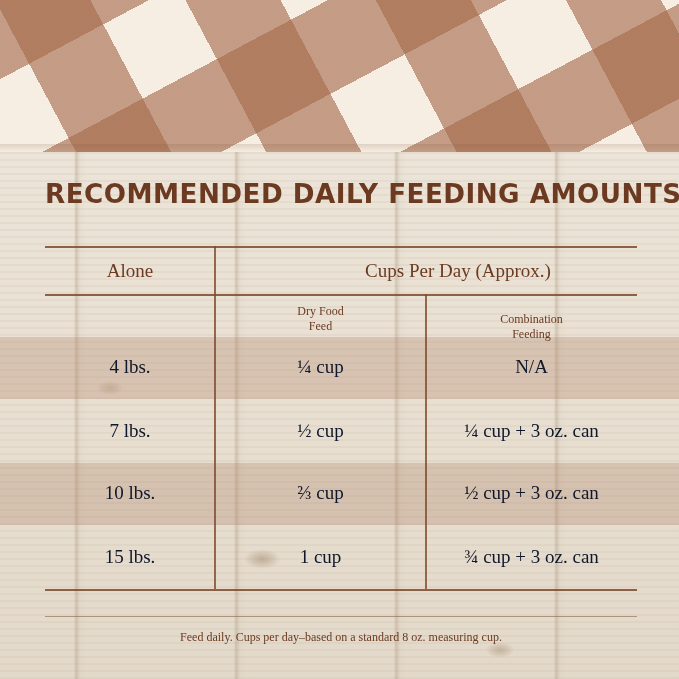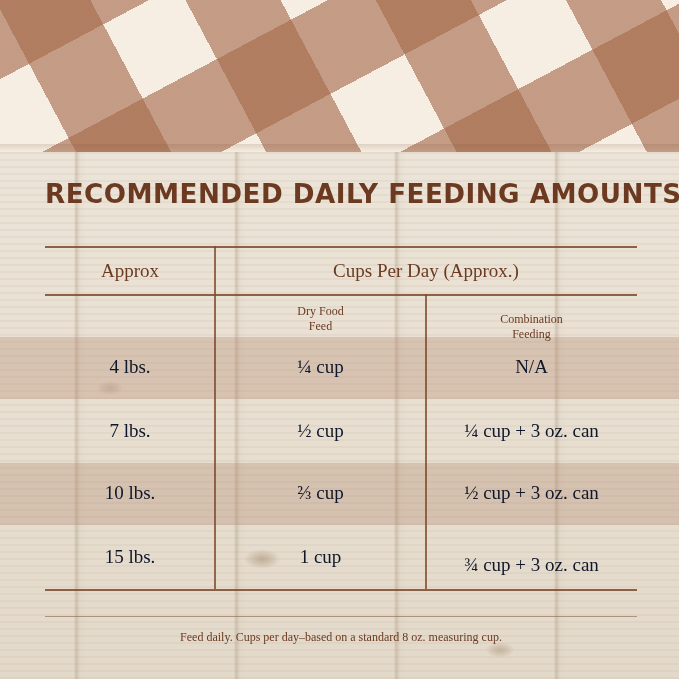--- a/index.html
+++ b/index.html
@@ -207,22 +207,22 @@
       <div class="band" style="top:217px;"></div>
 
       <div class="rule" style="top:0px;"></div>
       <div class="rule" style="top:48px;"></div>
       <div class="rule" style="top:343px;"></div>
       <div class="rule thin" style="top:370px;"></div>
 
       <div class="vline" style="left:169px; top:0px;  height:343px;"></div>
       <div class="vline" style="left:380px; top:48px; height:295px;"></div>
 
-      <div class="cell hdr-main col-weight" style="top:14px;">Approx</div>
-      <div class="cell hdr-main" style="left:170px; width:422px; top:14px;">Cups Per Day (Approx.)</div>
+      <div class="cell hdr-main col-weight" style="top:14px;">Alone</div>
+      <div class="cell hdr-main" style="left:170px; width:422px; top:14px;padding-left:32px;">Cups Per Day (Approx.)</div>
 
       <div class="cell hdr-sub col-dry" style="top:58px;">
         <div>Dry Food</div>
         <div>Feed</div>
       </div>
       <div class="cell hdr-sub col-combo" style="top:66px;">
         <div>Combination</div>
         <div>Feeding</div>
       </div>
 
@@ -233,20 +233,20 @@
       <div class="cell data col-weight" style="top:174px;">7 lbs.</div>
       <div class="cell data col-dry" style="top:174px;">½ cup</div>
       <div class="cell data col-combo" style="top:174px;">¼ cup + 3 oz. can</div>
 
       <div class="cell data col-weight" style="top:236px;">10 lbs.</div>
       <div class="cell data col-dry" style="top:236px;">⅔ cup</div>
       <div class="cell data col-combo" style="top:236px;">½ cup + 3 oz. can</div>
 
       <div class="cell data col-weight" style="top:300px;">15 lbs.</div>
       <div class="cell data col-dry" style="top:300px;">1 cup</div>
-      <div class="cell data col-combo" style="top:308px;">¾ cup + 3 oz. can</div>
+      <div class="cell data col-combo" style="top:300px;">¾ cup + 3 oz. can</div>
 
     </div>
 
     <div class="footnote">Feed daily. Cups per day–based on a standard 8 oz. measuring cup.</div>
 
   </div>
 </div>
 
 </body></html>

